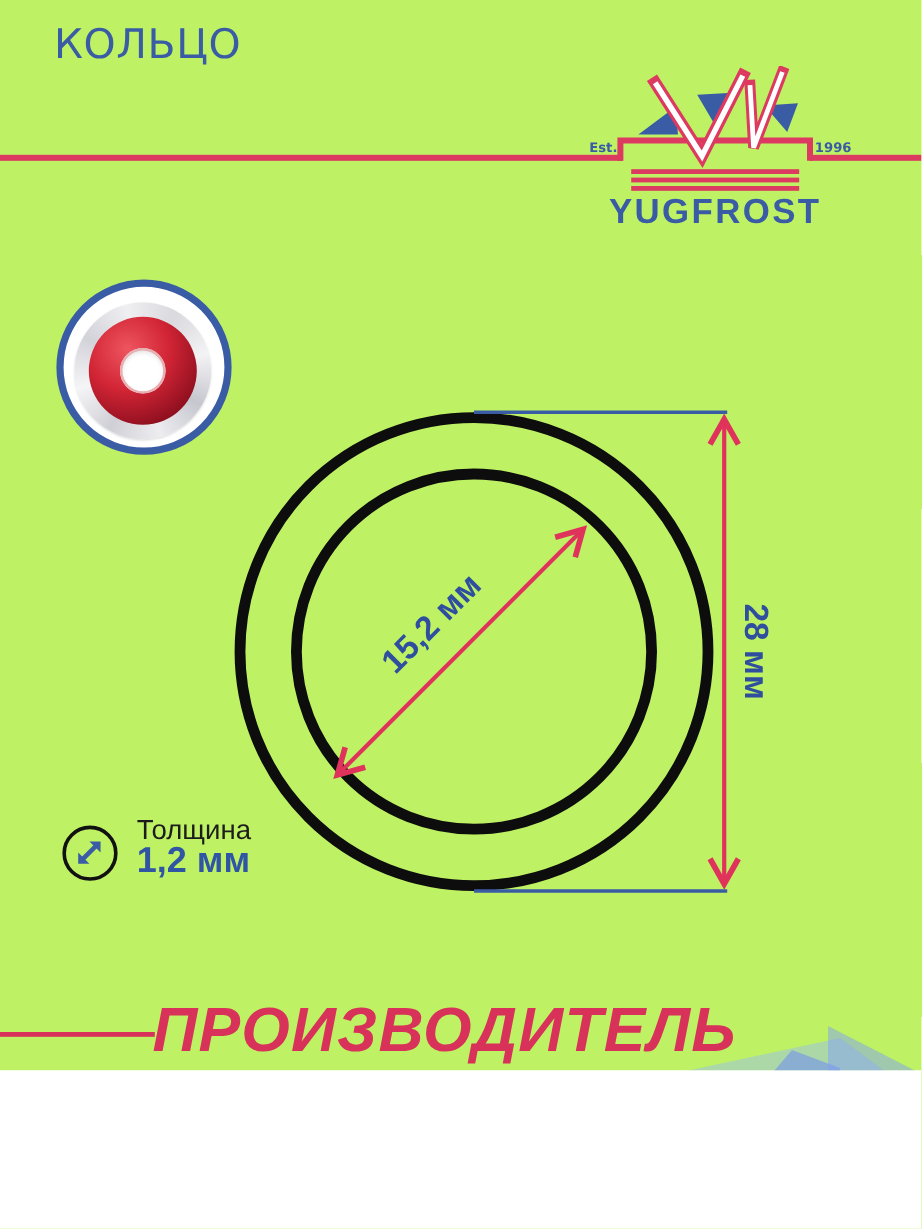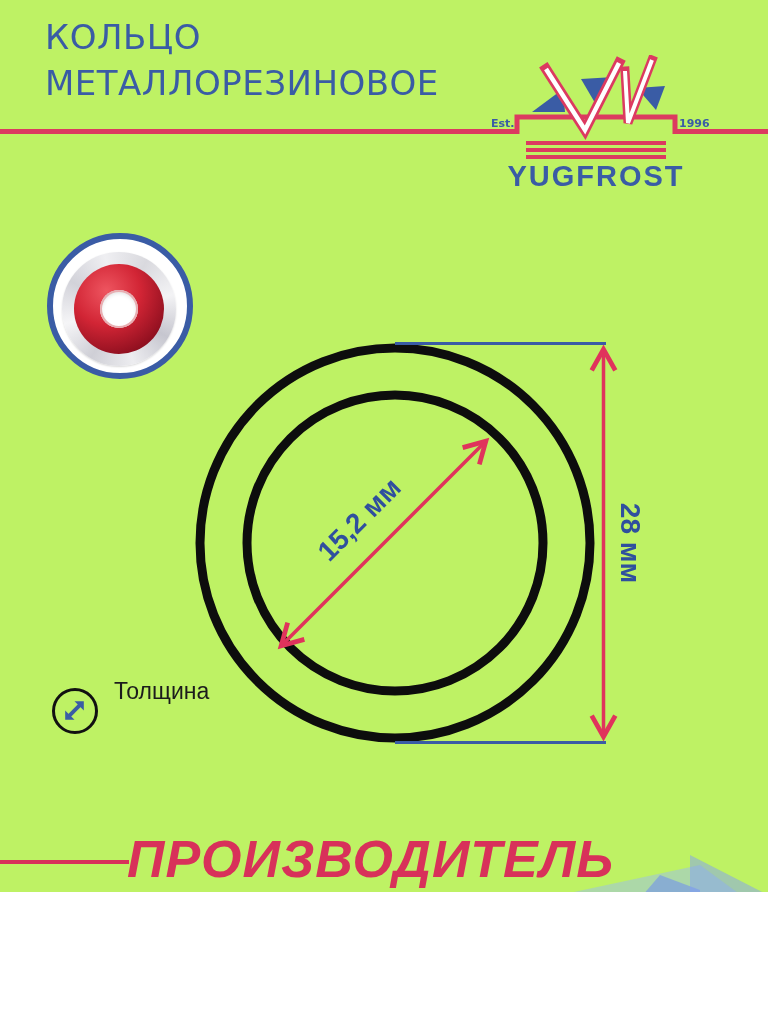--- a/index.html
+++ b/index.html
@@ -67,21 +67,20 @@
   }
   .decor-svg{position:absolute;left:0;top:855px;width:768px;height:169px;}
 </style>
 </head>
 <body>
 
 <div id="canvas">
 
   <div class="title">
     <div>КОЛЬЦО</div>
-    <div>МЕТАЛЛОРЕЗИНОВОЕ</div>
   </div>
 
   <div class="redline left"></div>
   <div class="redline right"></div>
 
 
   <svg class="logo-svg" viewBox="0 0 225 140">
 
     <path d="M29,79 L29,62 L187,62 L187,79" fill="none" stroke="#dc3a60" stroke-width="5"></path>
 
@@ -137,20 +136,21 @@
   </svg>
 
   <div class="thick-icon">
     <svg viewBox="0 0 46 46" width="39" height="39">
       <line x1="15" y1="31" x2="31" y2="15" stroke="#3a5ca5" stroke-width="4.5"></line>
       <polygon points="12,34 12,23 23,34" fill="#3a5ca5"></polygon>
       <polygon points="34,12 23,12 34,23" fill="#3a5ca5"></polygon>
     </svg>
   </div>
   <div class="thick-label">Толщина</div>
+  <div class="thick-value">1,2 мм</div>
 
   <div class="footer-line"></div>
   <div class="manufacturer">ПРОИЗВОДИТЕЛЬ</div>
 
   <svg class="decor-svg" viewBox="0 0 768 169">
     <polygon points="230,120 310,55 350,75 255,169" fill="#82a1f1" opacity="0.5"></polygon>
     <polygon points="255,169 350,74 430,169" fill="#6e8ff0" opacity="0.5"></polygon>
     <polygon points="330,169 420,58 470,70 430,169" fill="#96b4f4" opacity="0.45"></polygon>
     <polygon points="430,169 468,70 560,169" fill="#7894f2" opacity="0.5"></polygon>
     <polygon points="470,169 520,100 570,169" fill="#5f78ee" opacity="0.55"></polygon>

